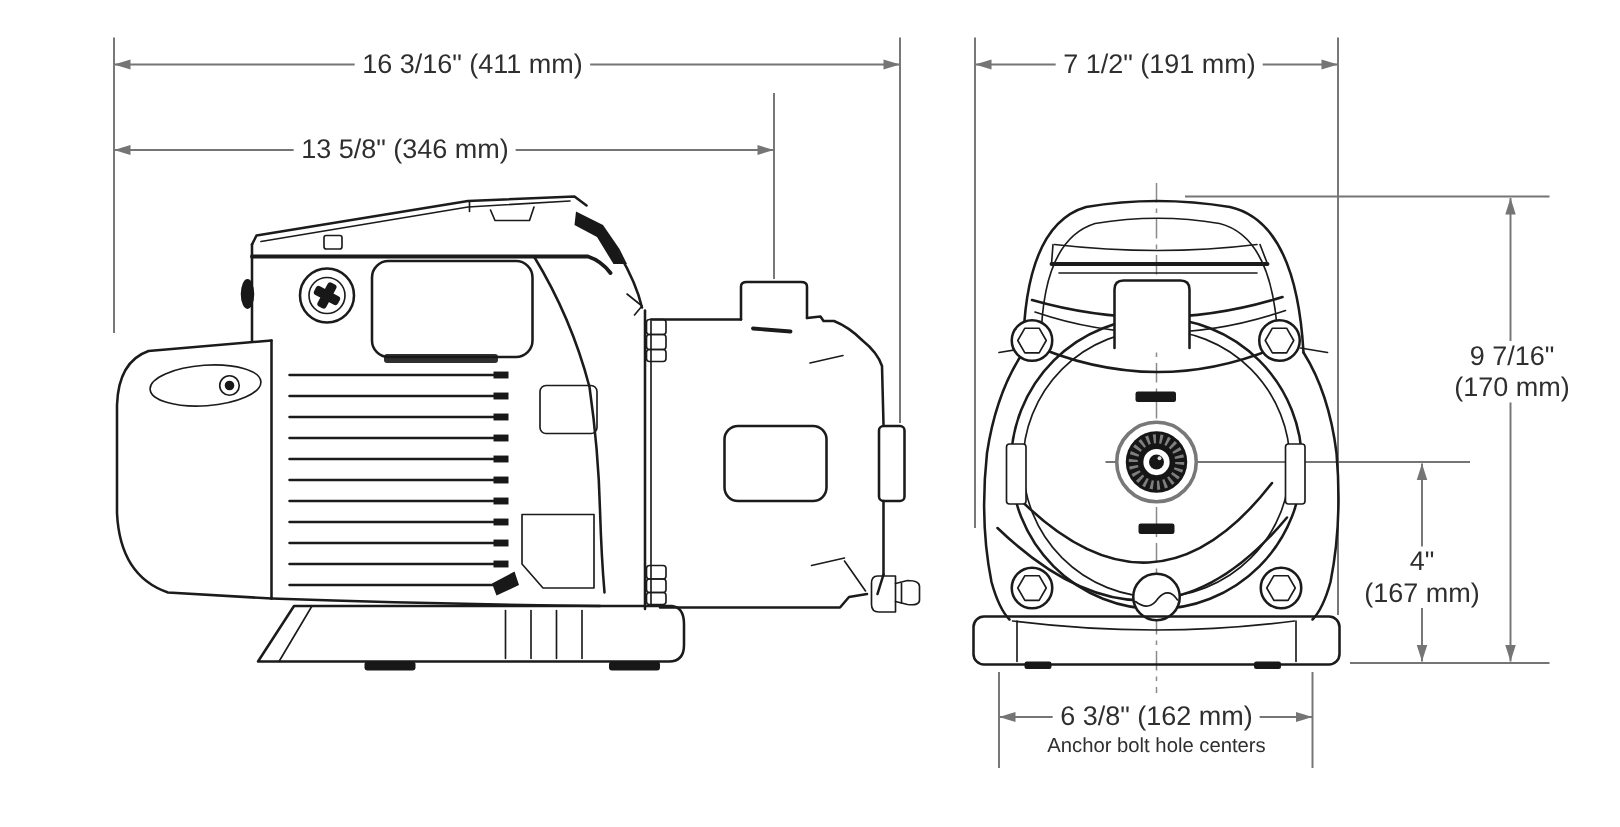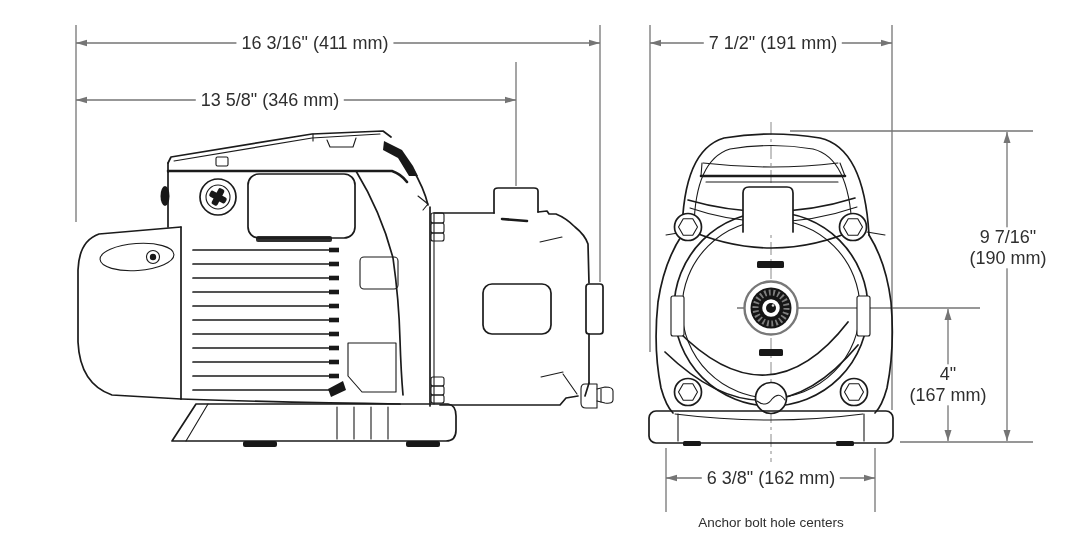--- a/index.html
+++ b/index.html
@@ -249,22 +249,22 @@
       <rect class="dk" x="836" y="441" width="18" height="5" rx="1.5"></rect>
     </g>
   </g>
 </svg>
 
   <div class="lbl" style="left:315px;top:43px">16 3/16" (411 mm)</div>
   <div class="lbl" style="left:270px;top:100px">13 5/8" (346 mm)</div>
   <div class="lbl" style="left:773px;top:43px">7 1/2" (191 mm)</div>
   <div class="lbl" style="left:1008px;top:248px">
     <div>9 7/16"</div>
-    <div>(190 mm)</div>
+    <div>(170 mm)</div>
   </div>
   <div class="lbl" style="left:948px;top:385px">
     <div>4"</div>
     <div>(167 mm)</div>
   </div>
   <div class="lbl" style="left:771px;top:478px">6 3/8" (162 mm)</div>
-  <div class="lbl small" style="left:771px;top:523px">Anchor bolt hole centers</div>
+  <div class="lbl small" style="left:771px;top:497px">Anchor bolt hole centers</div>
 
 </div>
 
 </body></html>

